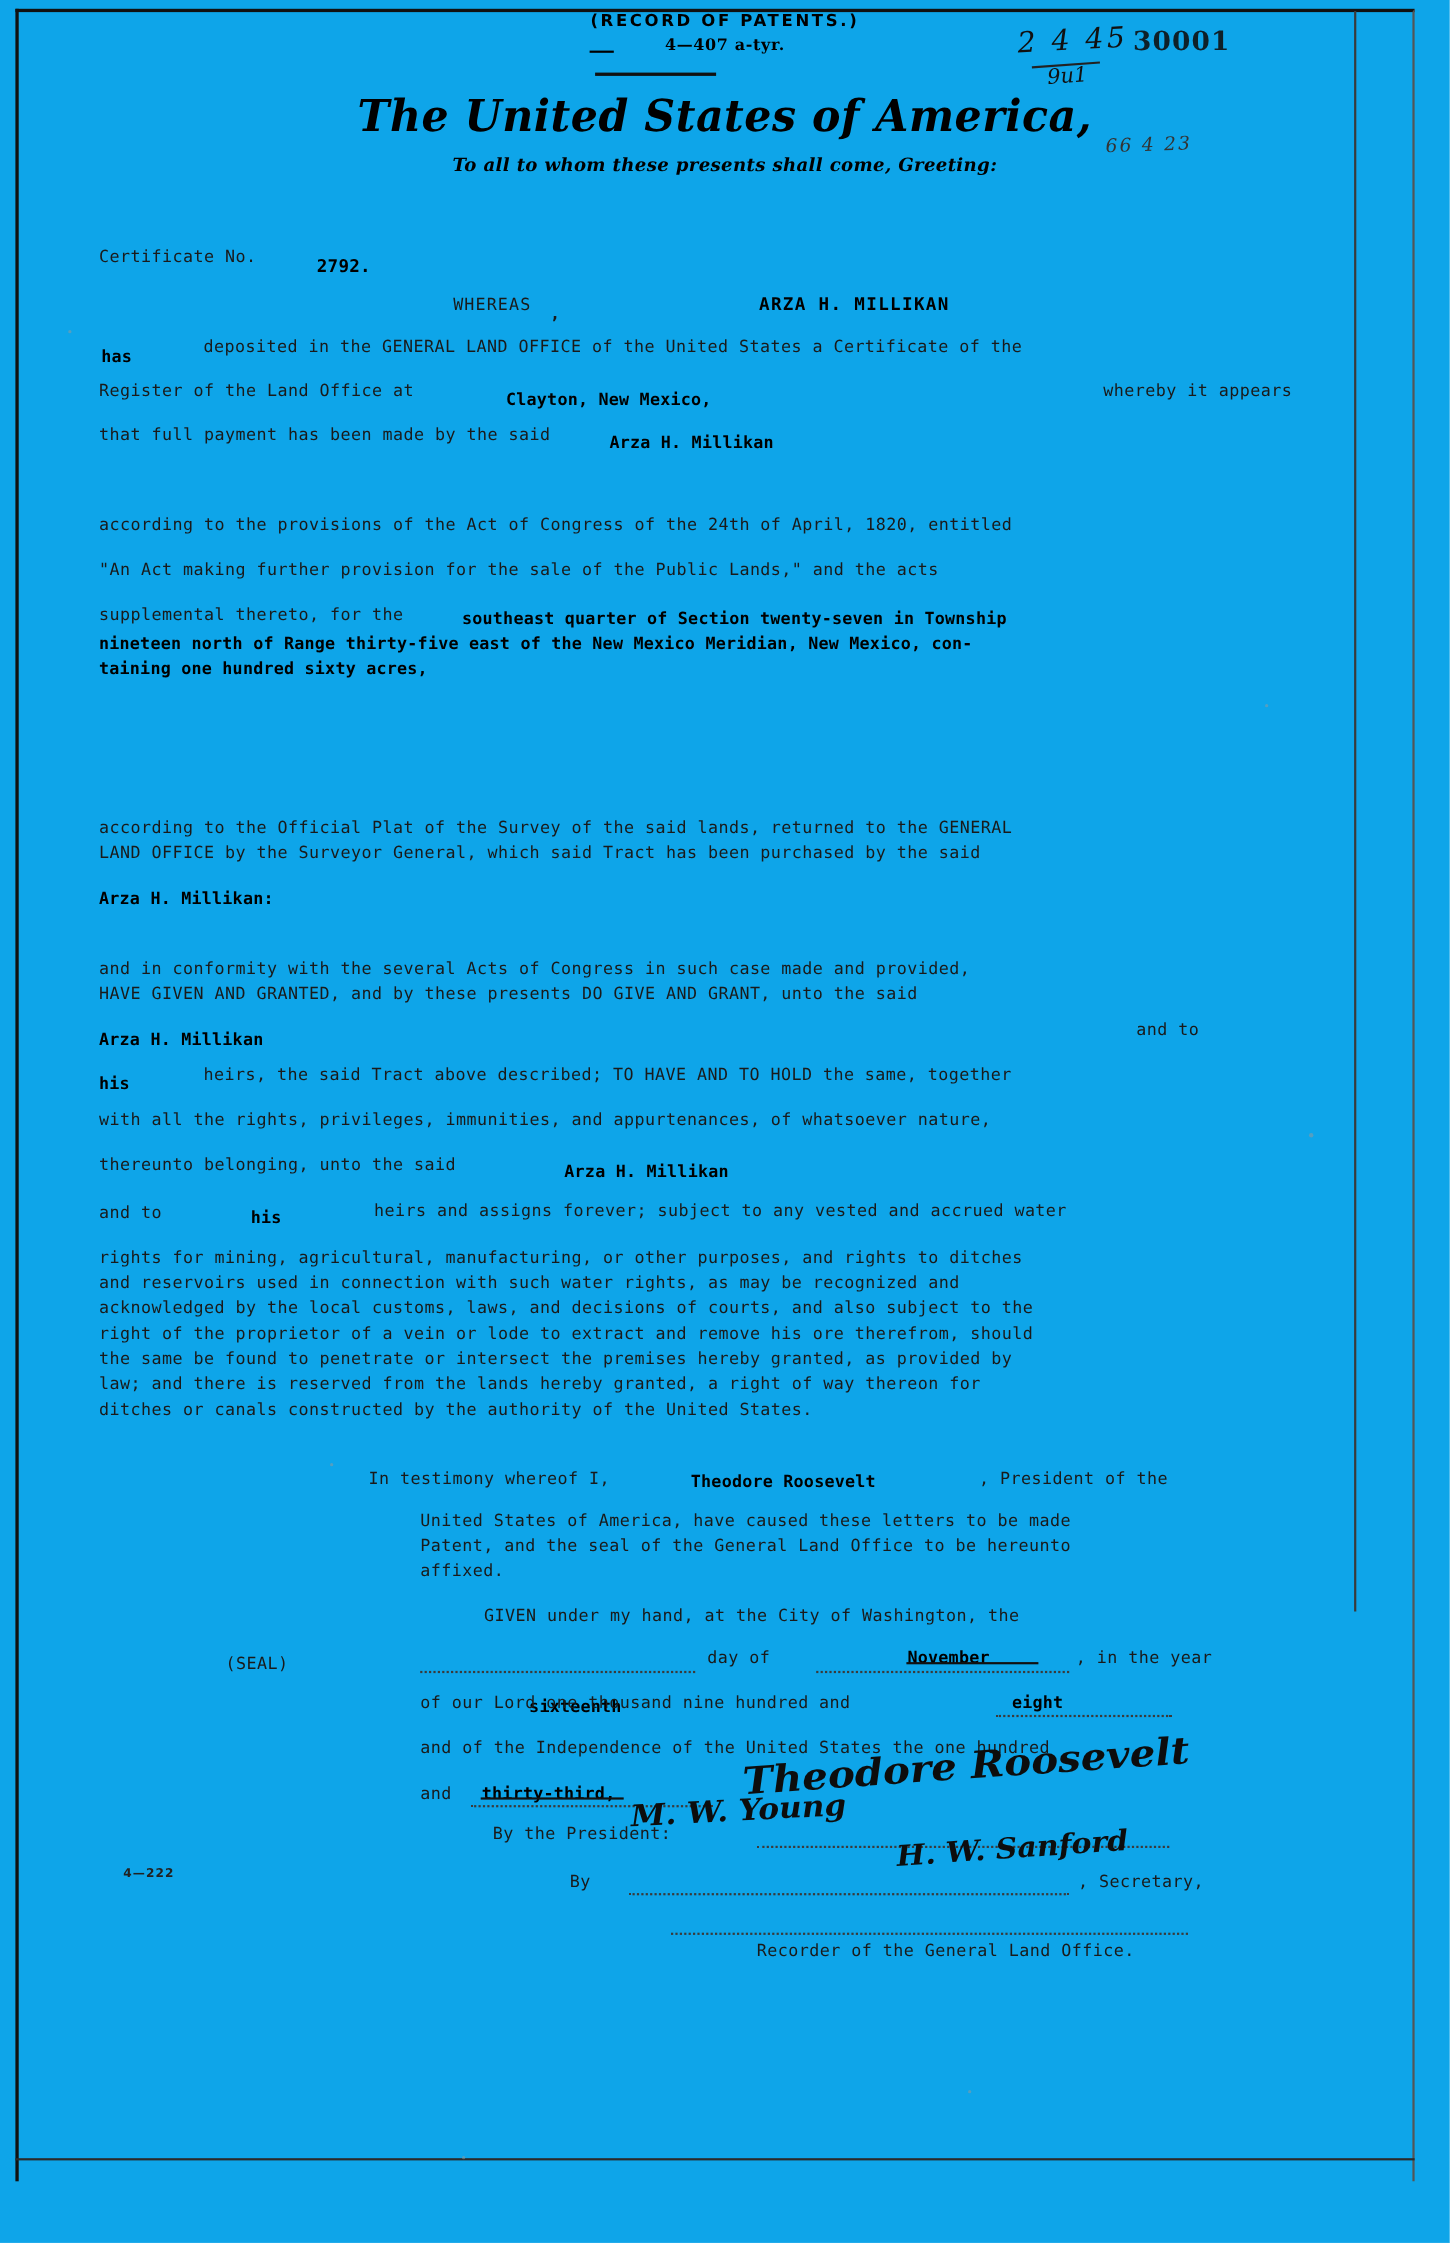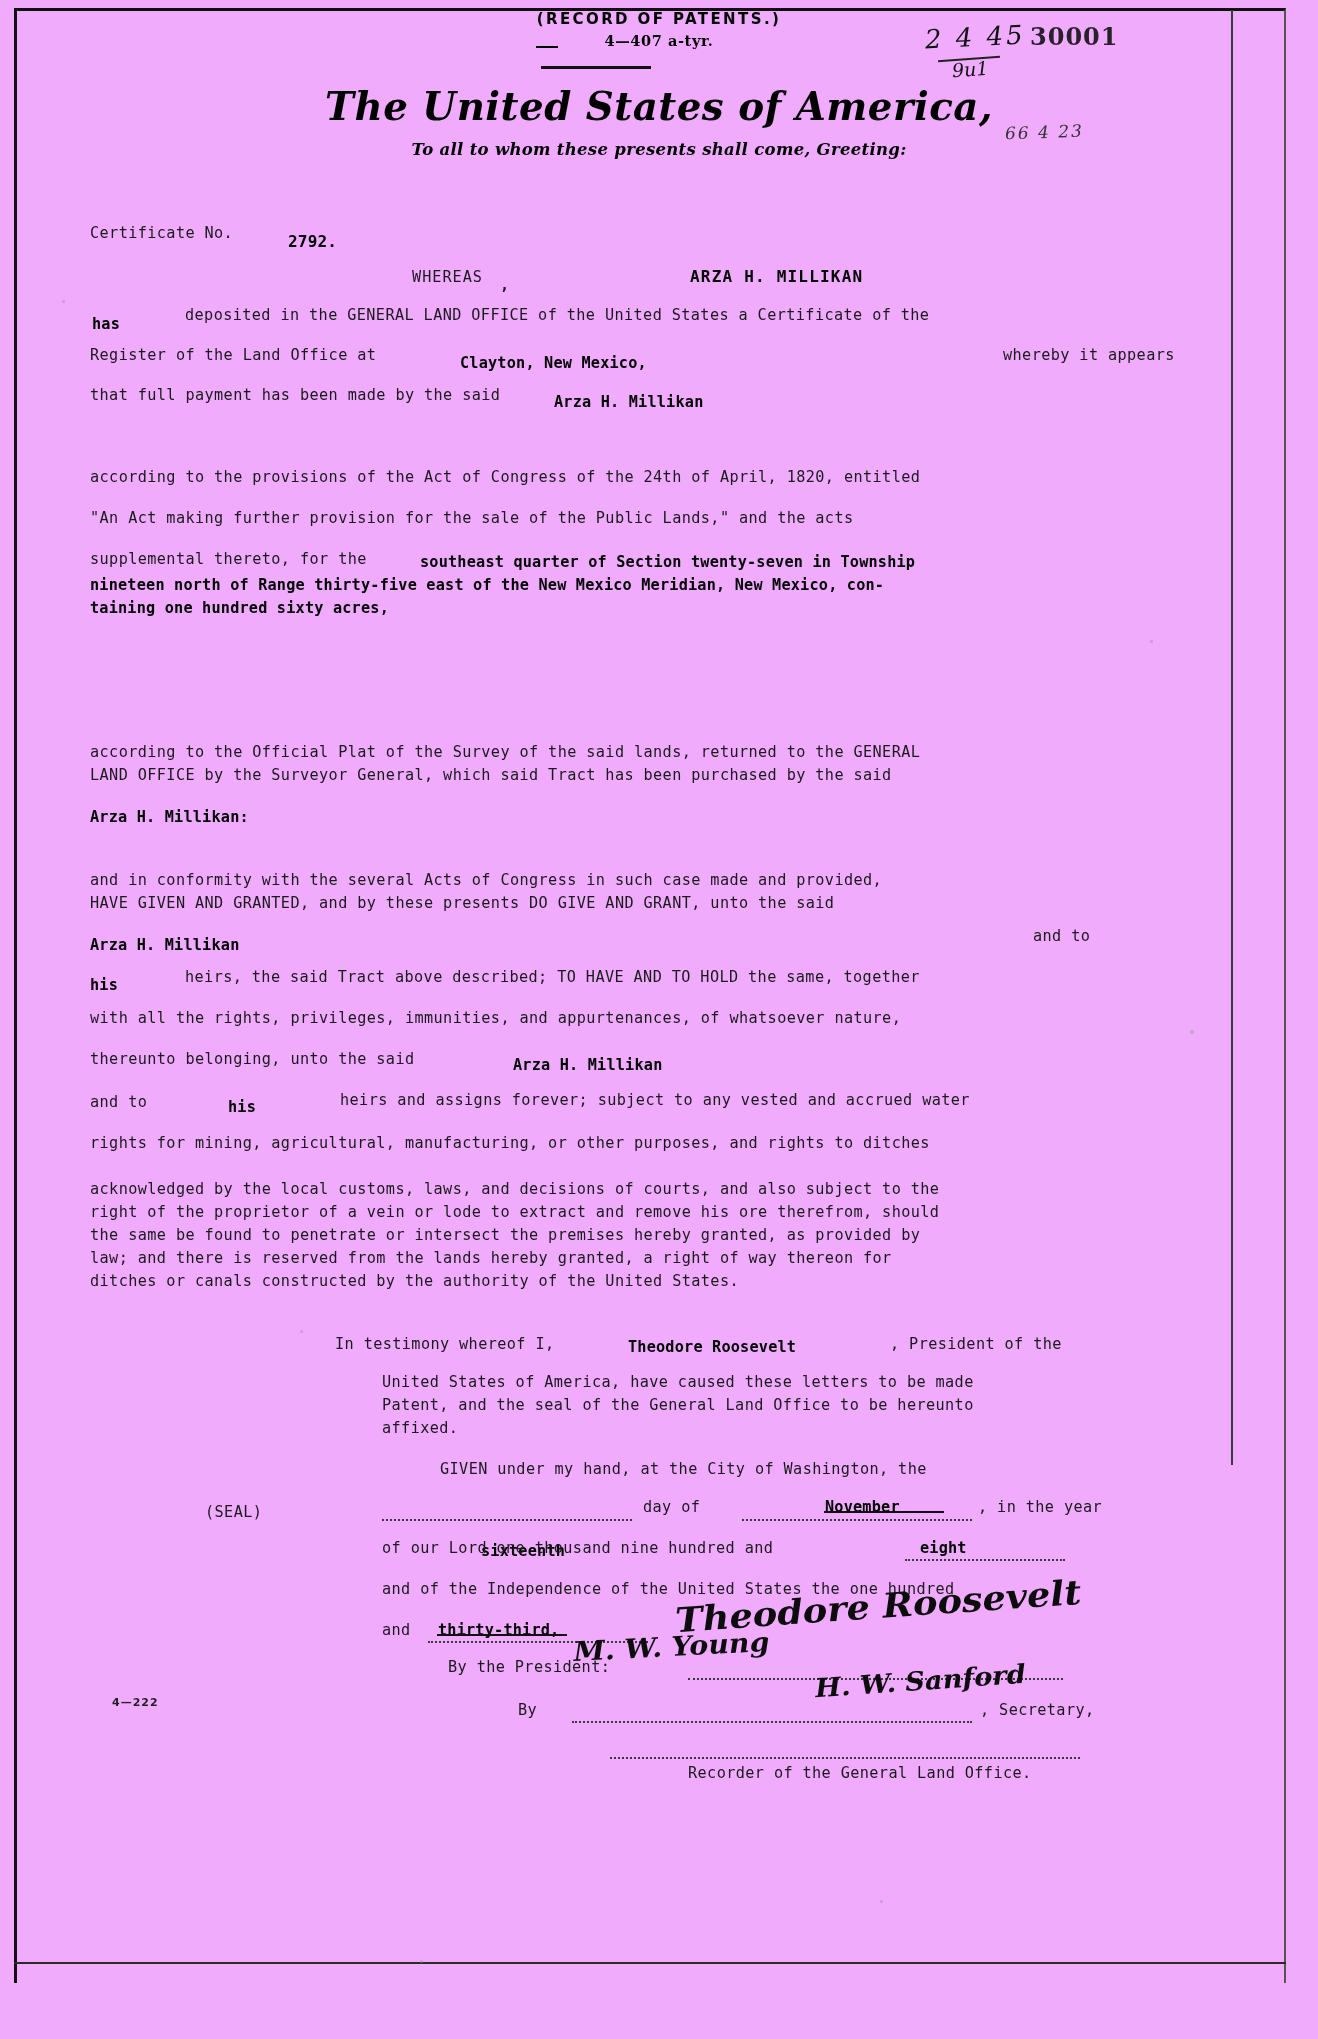--- a/index.html
+++ b/index.html
@@ -6,21 +6,21 @@
   body{
     width:1318px;height:2039px;
     background:#ffffff;
     font-family:"DejaVu Sans Mono", monospace;
     color:#111;
     position:relative;
     overflow:hidden;
   }
   .page{
     position:absolute;inset:0;
-    background:#f0abfc;
+    background:#0ea5e9;
   }
   
   .scan-frame{
     position:absolute;
     left:14px;top:8px;
     width:1272px;height:1975px;
     border-left:3px solid #111;
     border-top:3px solid #111;
     border-right:2px solid #555;
     box-sizing:border-box;
@@ -220,20 +220,21 @@
 
     <div class="t" style="left:90px;top:1011px;">with all the rights, privileges, immunities, and appurtenances, of whatsoever nature,</div>
     <div class="t" style="left:90px;top:1052px;">thereunto belonging, unto the said</div>
     <div class="t ins" style="left:513px;top:1058px;">Arza H. Millikan</div>
 
     <div class="t" style="left:90px;top:1095px;">and to</div>
     <div class="t ins" style="left:228px;top:1100px;">his</div>
     <div class="t" style="left:340px;top:1093px;">heirs and assigns forever; subject to any vested and accrued water</div>
 
     <div class="t" style="left:90px;top:1136px;">rights for mining, agricultural, manufacturing, or other purposes, and rights to ditches</div>
+    <div class="t" style="left:90px;top:1159px;">and reservoirs used in connection with such water rights, as may be recognized and</div>
     <div class="t" style="left:90px;top:1182px;">acknowledged by the local customs, laws, and decisions of courts, and also subject to the</div>
     <div class="t" style="left:90px;top:1205px;">right of the proprietor of a vein or lode to extract and remove his ore therefrom, should</div>
     <div class="t" style="left:90px;top:1251px;">law; and there is reserved from the lands hereby granted, a right of way thereon for</div>
     <div class="t" style="left:90px;top:1228px;">the same be found to penetrate or intersect the premises hereby granted, as provided by</div>
     <div class="t" style="left:90px;top:1274px;">ditches or canals constructed by the authority of the United States.</div>
 
     <div class="t" style="left:335px;top:1337px;">In testimony whereof I,</div>
     <div class="t ins" style="left:628px;top:1340px;">Theodore Roosevelt</div>
     <div class="t" style="left:890px;top:1337px;">, President of the</div>
 

